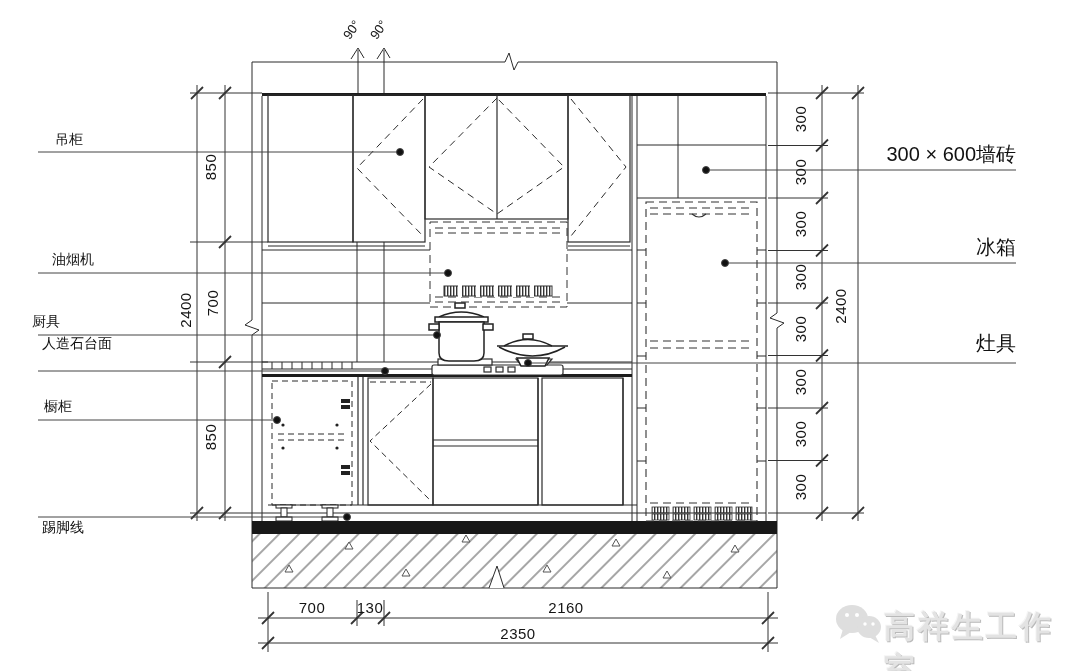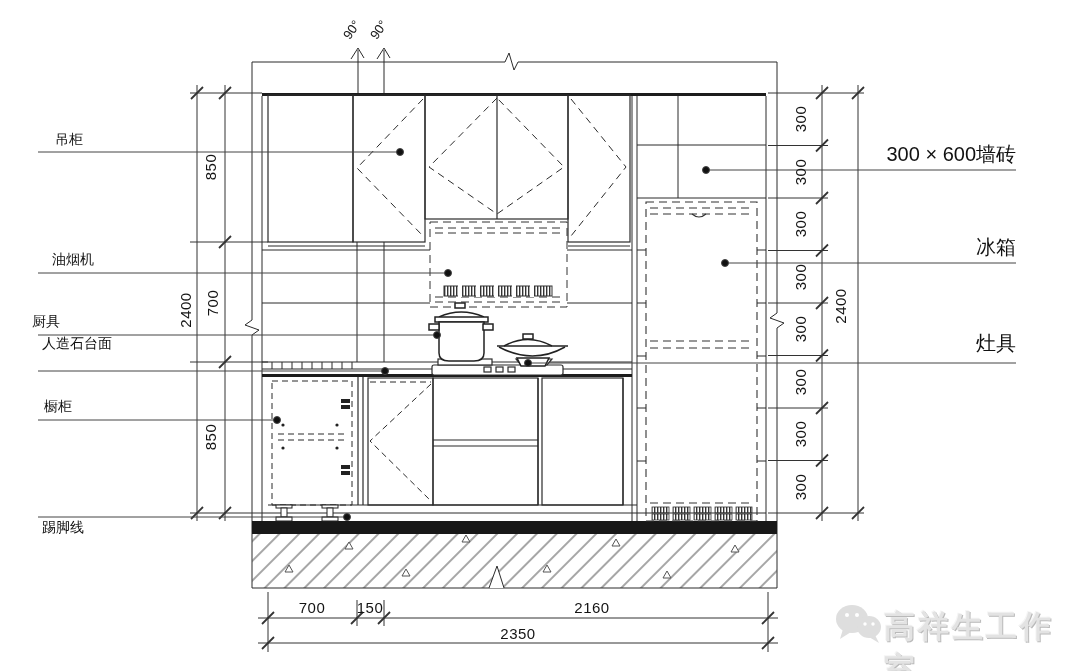--- a/index.html
+++ b/index.html
@@ -293,21 +293,21 @@
   <div class="dim rot" style="left:771px;top:162px;">300</div>
   <div class="dim rot" style="left:771px;top:214px;">300</div>
   <div class="dim rot" style="left:771px;top:267px;">300</div>
   <div class="dim rot" style="left:771px;top:319px;">300</div>
   <div class="dim rot" style="left:771px;top:372px;">300</div>
   <div class="dim rot" style="left:771px;top:424px;">300</div>
   <div class="dim rot" style="left:771px;top:477px;">300</div>
   <div class="dim rot" style="left:811px;top:296px;">2400</div>
 
   <div class="dim" style="left:282px;top:598px;">700</div>
-  <div class="dim" style="left:340px;top:598px;">150</div>
-  <div class="dim" style="left:562px;top:598px;text-align:center;">2160</div>
+  <div class="dim" style="left:340px;top:598px;">130</div>
+  <div class="dim" style="left:536px;top:598px;text-align:center;">2160</div>
   <div class="dim" style="left:488px;top:624px;">2350</div>
 
   <div class="angle" style="left:337px;top:22px;">90°</div>
   <div class="angle" style="left:364px;top:22px;">90°</div>
 
   <div class="wm-text">高祥生工作室</div>
 </div>
 
 </body></html>

